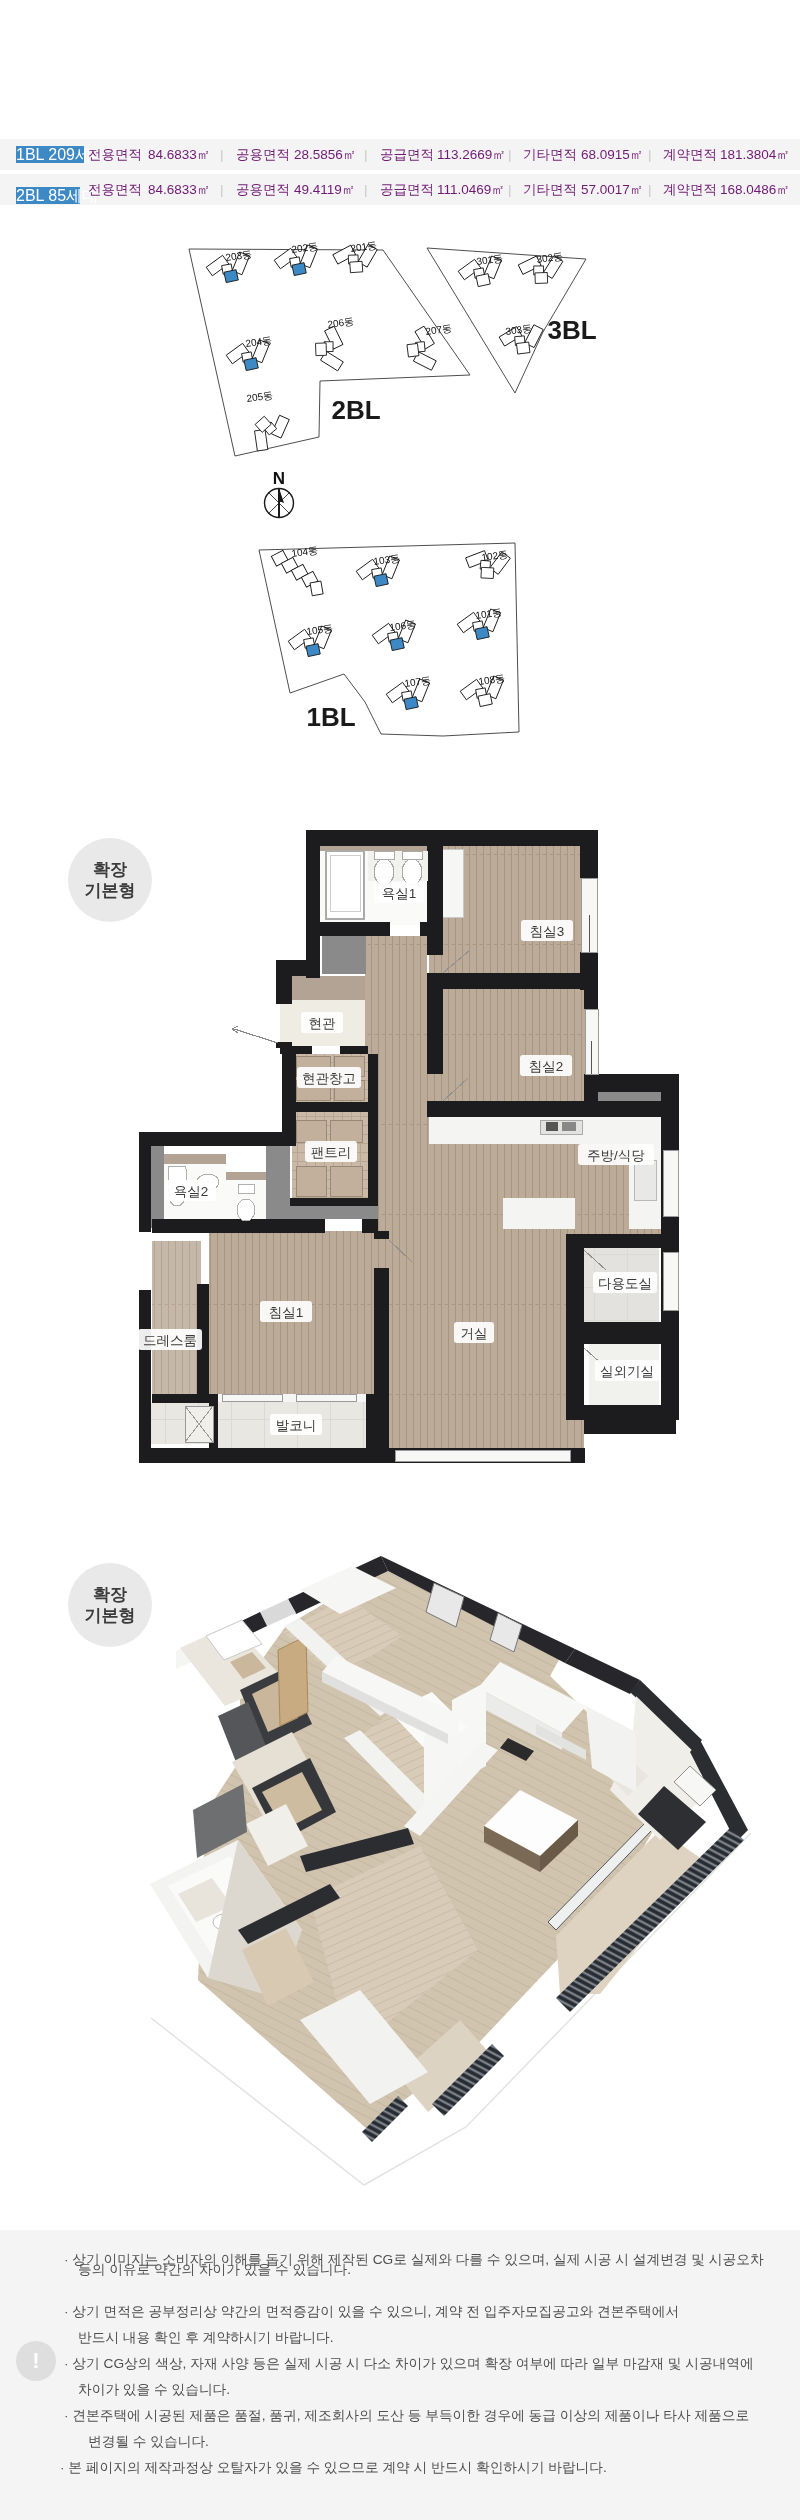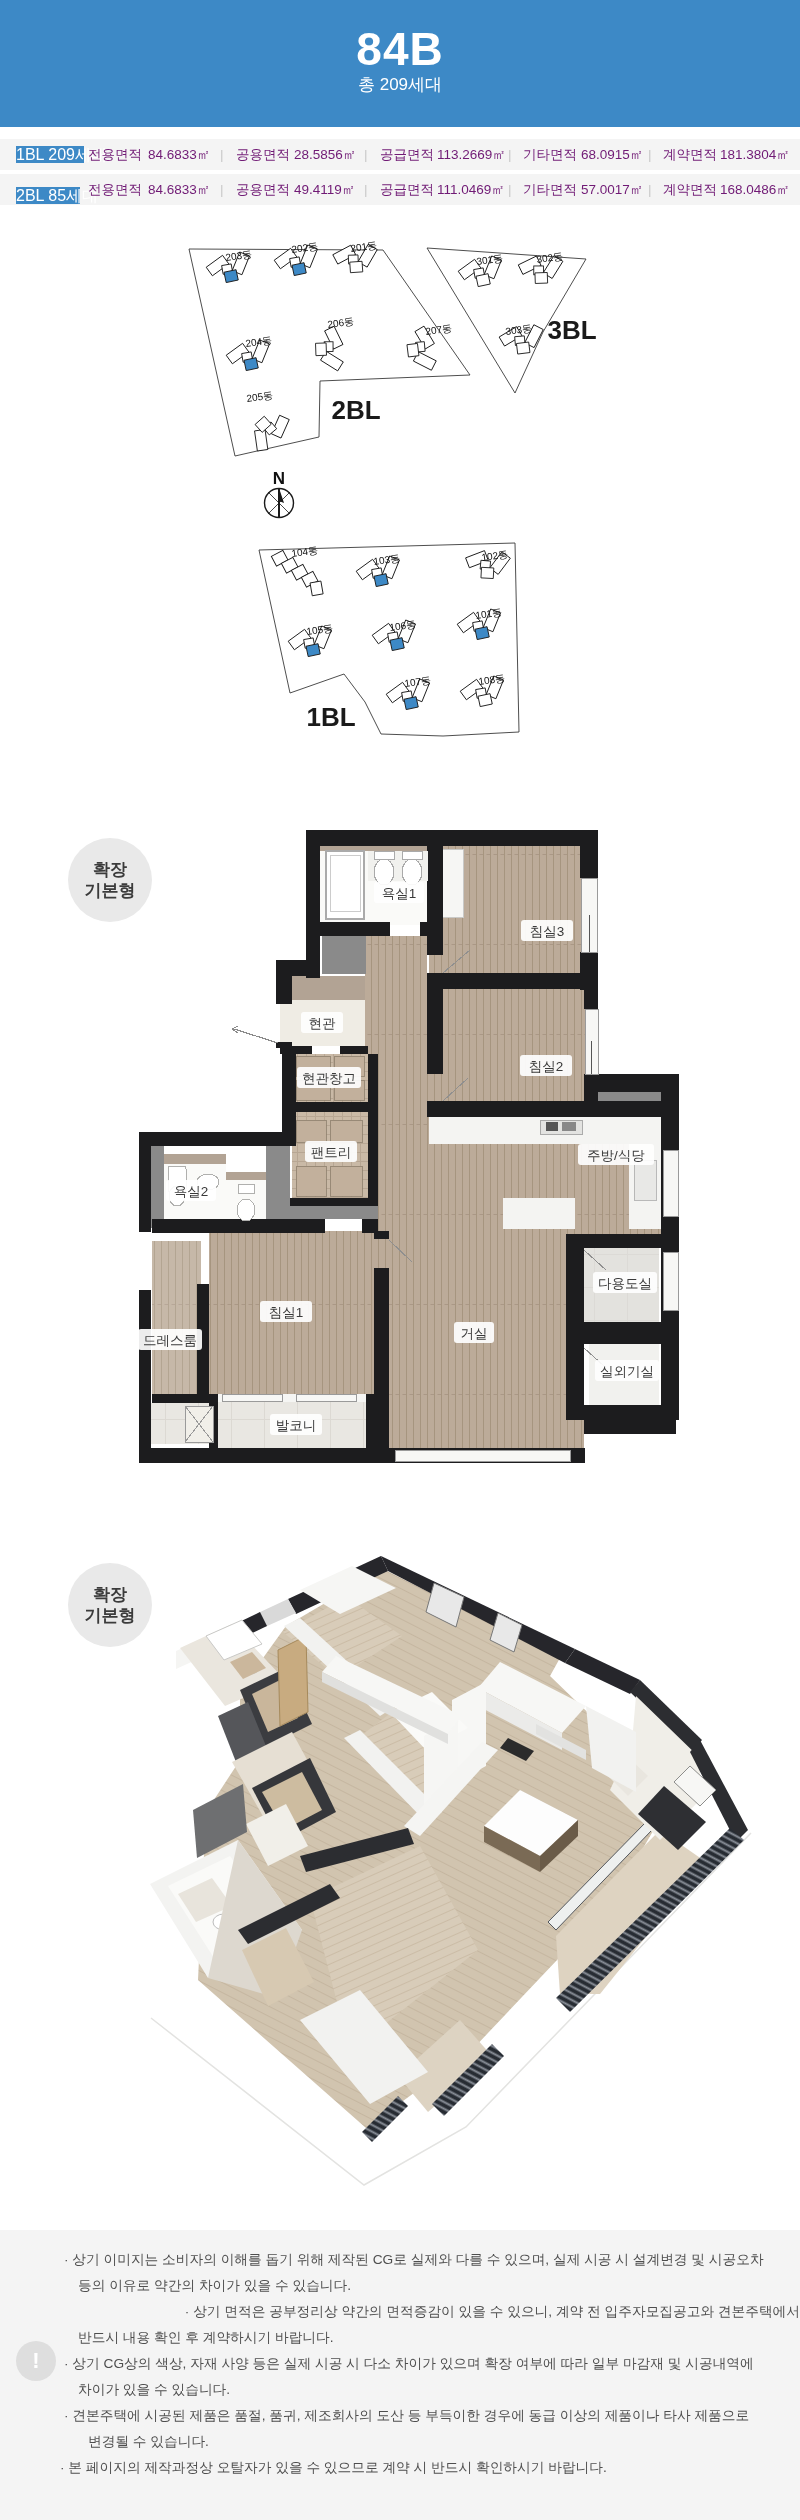--- a/index.html
+++ b/index.html
@@ -16,24 +16,20 @@
   .cell{position:absolute;top:0;height:31px;line-height:31px;font-size:13.5px;color:#701a75;white-space:nowrap;}
   .sep{color:#c8c8c8;}
   
   .foot{left:0;top:2230px;width:800px;height:290px;background:#f4f4f4;}
   .fi{position:absolute;left:16px;top:111px;width:40px;height:40px;border-radius:50%;background:#dedede;color:#fff;font-size:22px;font-weight:bold;text-align:center;line-height:40px;}
   .ftx{font-size:13.7px;color:#4e4e4e;line-height:20px;white-space:nowrap;}
 </style>
 </head>
 <body>
 <div class="page">
-  <div class="abs hdr">
-    <div class="t1">84B</div>
-    <div class="t2">총 209세대</div>
-  </div>
 
   <div class="abs row" style="top:139px;">
     <span class="badge">1BL 209세대</span>
     <span class="cell" style="left:88px;">전용면적</span>
     <span class="cell" style="left:148px;">84.6833㎡</span>
     <span class="cell sep" style="left:220px;">|</span>
     <span class="cell" style="left:236px;">공용면적</span>
     <span class="cell" style="left:294px;">28.5856㎡</span>
     <span class="cell sep" style="left:364px;">|</span>
     <span class="cell" style="left:380px;">공급면적</span>
@@ -456,22 +452,22 @@
 
     <path d="M744,1840 L570,2012 L556,1998 L730,1828 Z" fill="url(#rl)"></path>
     <path d="M432,2104 L492,2044 L504,2056 L444,2116 Z" fill="url(#rl)"></path>
     <path d="M362,2132 L398,2096 L408,2106 L372,2142 Z" fill="url(#rl)"></path>
   </svg>
 
   <div class="abs foot">
     <div class="fi">!</div>
     <div class="ftx">
       <div style="position:absolute;left:64px;top:20px;width:736px;">· 상기 이미지는 소비자의 이해를 돕기 위해 제작된 CG로 실제와 다를 수 있으며, 실제 시공 시 설계변경 및 시공오차</div>
-      <div style="position:absolute;left:78px;top:46px;width:722px;">등의 이유로 약간의 차이가 있을 수 있습니다.</div>
-      <div style="position:absolute;left:64px;top:72px;width:736px;text-align:right;">· 상기 면적은 공부정리상 약간의 면적증감이 있을 수 있으니, 계약 전 입주자모집공고와 견본주택에서</div>
+      <div style="position:absolute;left:78px;top:30px;width:722px;">등의 이유로 약간의 차이가 있을 수 있습니다.</div>
+      <div style="position:absolute;left:64px;top:72px;width:736px;">· 상기 면적은 공부정리상 약간의 면적증감이 있을 수 있으니, 계약 전 입주자모집공고와 견본주택에서</div>
       <div style="position:absolute;left:78px;top:98px;width:722px;">반드시 내용 확인 후 계약하시기 바랍니다.</div>
       <div style="position:absolute;left:64px;top:124px;width:736px;">· 상기 CG상의 색상, 자재 사양 등은 실제 시공 시 다소 차이가 있으며 확장 여부에 따라 일부 마감재 및 시공내역에</div>
       <div style="position:absolute;left:78px;top:150px;width:722px;">차이가 있을 수 있습니다.</div>
       <div style="position:absolute;left:64px;top:176px;width:736px;">· 견본주택에 시공된 제품은 품절, 품귀, 제조회사의 도산 등 부득이한 경우에 동급 이상의 제품이나 타사 제품으로</div>
       <div style="position:absolute;left:88px;top:202px;width:722px;">변경될 수 있습니다.</div>
       <div style="position:absolute;left:60px;top:228px;width:736px;">· 본 페이지의 제작과정상 오탈자가 있을 수 있으므로 계약 시 반드시 확인하시기 바랍니다.</div>
     </div>
   </div>
 </div>
 

